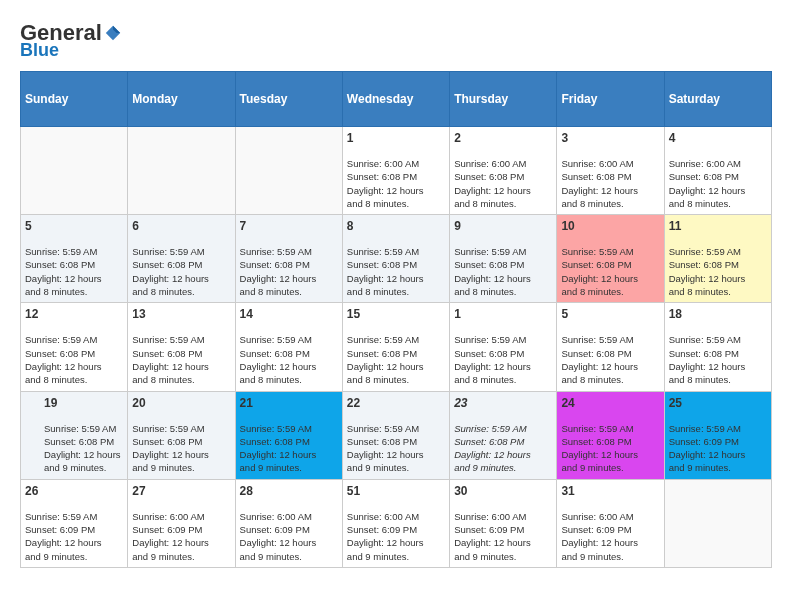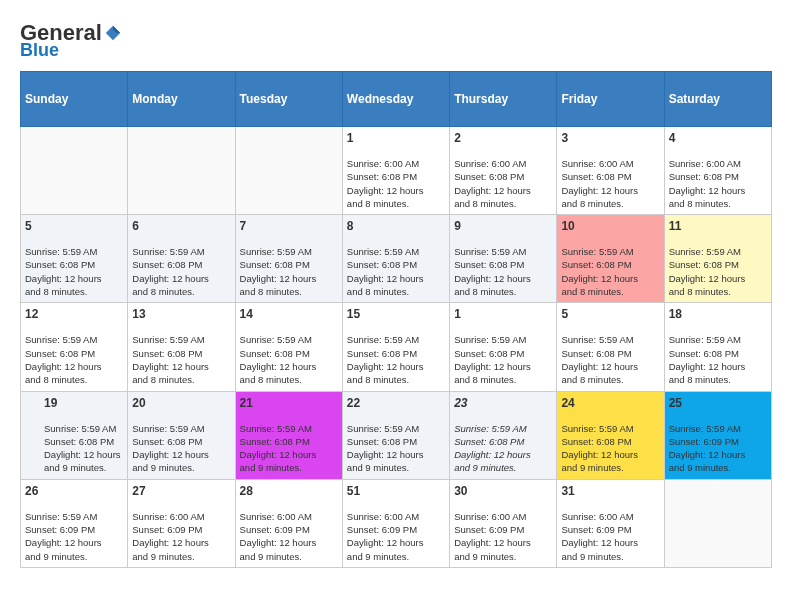--- a/index.html
+++ b/index.html
@@ -208,33 +208,33 @@
       </tr>
       <tr style="background: rgb(240, 244, 248);">
         <td style="background: rgb(240, 244, 248); padding-left: 23px;">
           <span class="day-num">19</span>
           <div class="day-info">Sunrise: 5:59 AM<br>Sunset: 6:08 PM<br>Daylight: 12 hours<br>and 9 minutes.</div>
         </td>
         <td style="background: rgb(240, 244, 248);">
           <span class="day-num">20</span>
           <div class="day-info">Sunrise: 5:59 AM<br>Sunset: 6:08 PM<br>Daylight: 12 hours<br>and 9 minutes.</div>
         </td>
-        <td style="background: #d946ef;">
+        <td style="background: #0ea5e9;">
           <span class="day-num">21</span>
           <div class="day-info">Sunrise: 5:59 AM<br>Sunset: 6:08 PM<br>Daylight: 12 hours<br>and 9 minutes.</div>
         </td>
         <td style="background: rgb(240, 244, 248);">
           <span class="day-num">22</span>
           <div class="day-info">Sunrise: 5:59 AM<br>Sunset: 6:08 PM<br>Daylight: 12 hours<br>and 9 minutes.</div>
         </td>
         <td style="background: rgb(240, 244, 248); font-style: italic;">
           <span class="day-num">23</span>
           <div class="day-info">Sunrise: 5:59 AM<br>Sunset: 6:08 PM<br>Daylight: 12 hours<br>and 9 minutes.</div>
         </td>
-        <td style="background: #fde047;">
+        <td style="background: #d946ef;">
           <span class="day-num">24</span>
           <div class="day-info">Sunrise: 5:59 AM<br>Sunset: 6:08 PM<br>Daylight: 12 hours<br>and 9 minutes.</div>
         </td>
         <td style="background: #0ea5e9;">
           <span class="day-num">25</span>
           <div class="day-info">Sunrise: 5:59 AM<br>Sunset: 6:09 PM<br>Daylight: 12 hours<br>and 9 minutes.</div>
         </td>
       </tr>
       <tr style="background: rgb(255, 255, 255);">
         <td>

